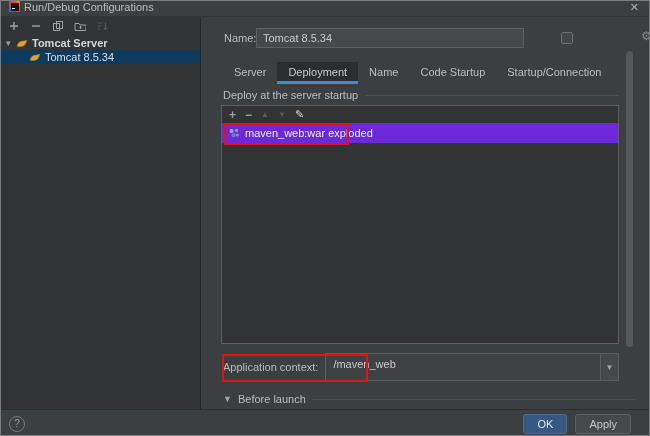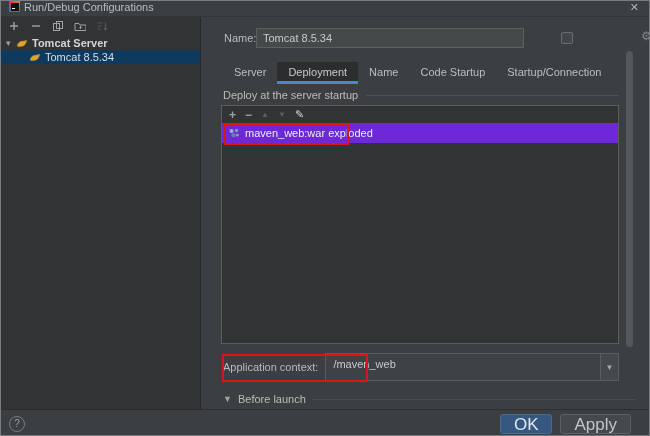--- a/index.html
+++ b/index.html
@@ -85,21 +85,21 @@
   .red-box.artifact { left:8px; top:106px; width:125px; height:22px; }
   .red-box.context { left:6px; top:337px; width:146px; height:28px; }
   
   .footer { height:28px; border-top:1px solid #2c2e2f; display:flex; align-items:center;
     padding:0 18px 0 8px; background:#3c3f41; }
   .help-circle { width:16px; height:16px; border-radius:50%; border:1px solid #787b7d;
     color:#9a9ea0; display:flex; align-items:center; justify-content:center;
     font-size:10px; cursor:pointer; }
   .footer-spacer { flex:1; }
   .btn { height:20px; min-width:44px; padding:0 13px; margin-left:8px; border-radius:3px;
-    font-size:17px; font-family:"Liberation Sans", sans-serif; cursor:pointer;
+    font-size:11px; font-family:"Liberation Sans", sans-serif; cursor:pointer;
     background:#45494b; border:1px solid #5e6163; color:#c3c6c8; }
   .btn.primary { background:#365880; border-color:#466d91; color:#dfe5eb; }
   svg { display:block; }
 </style>
 </head>
 <body>
 
 <div class="dialog">
 
   <div class="titlebar">

